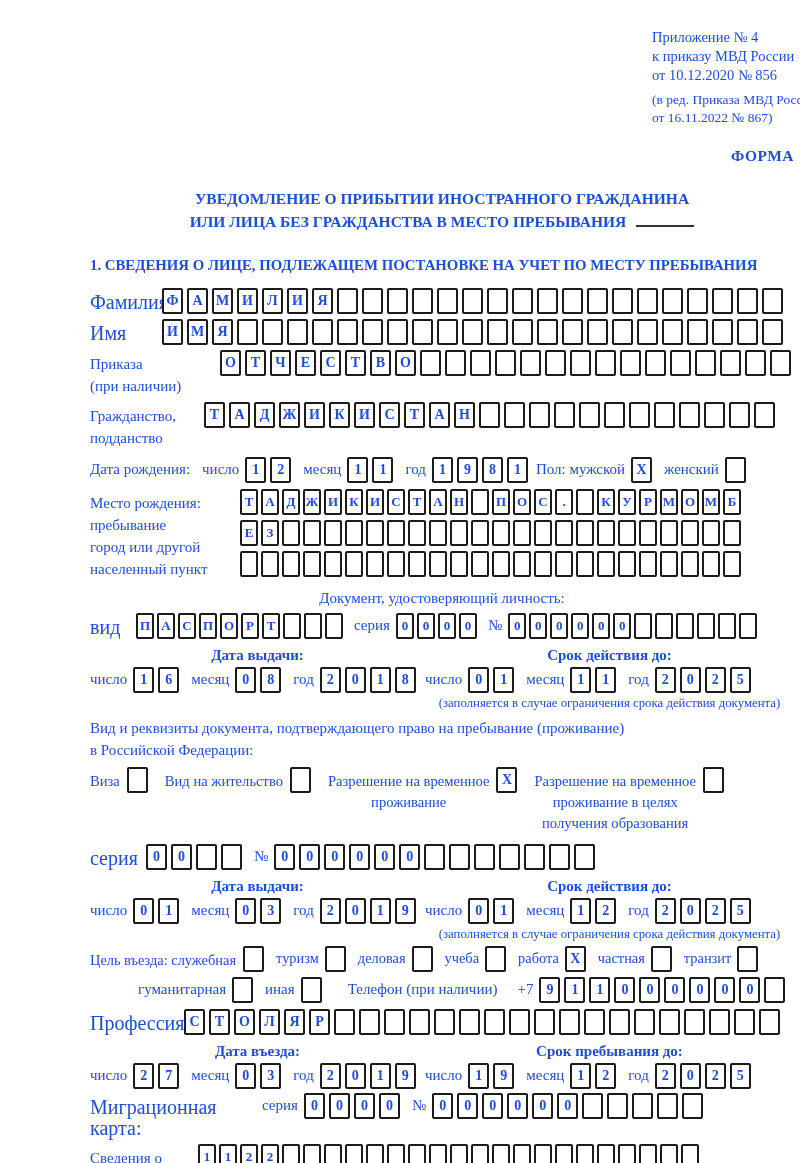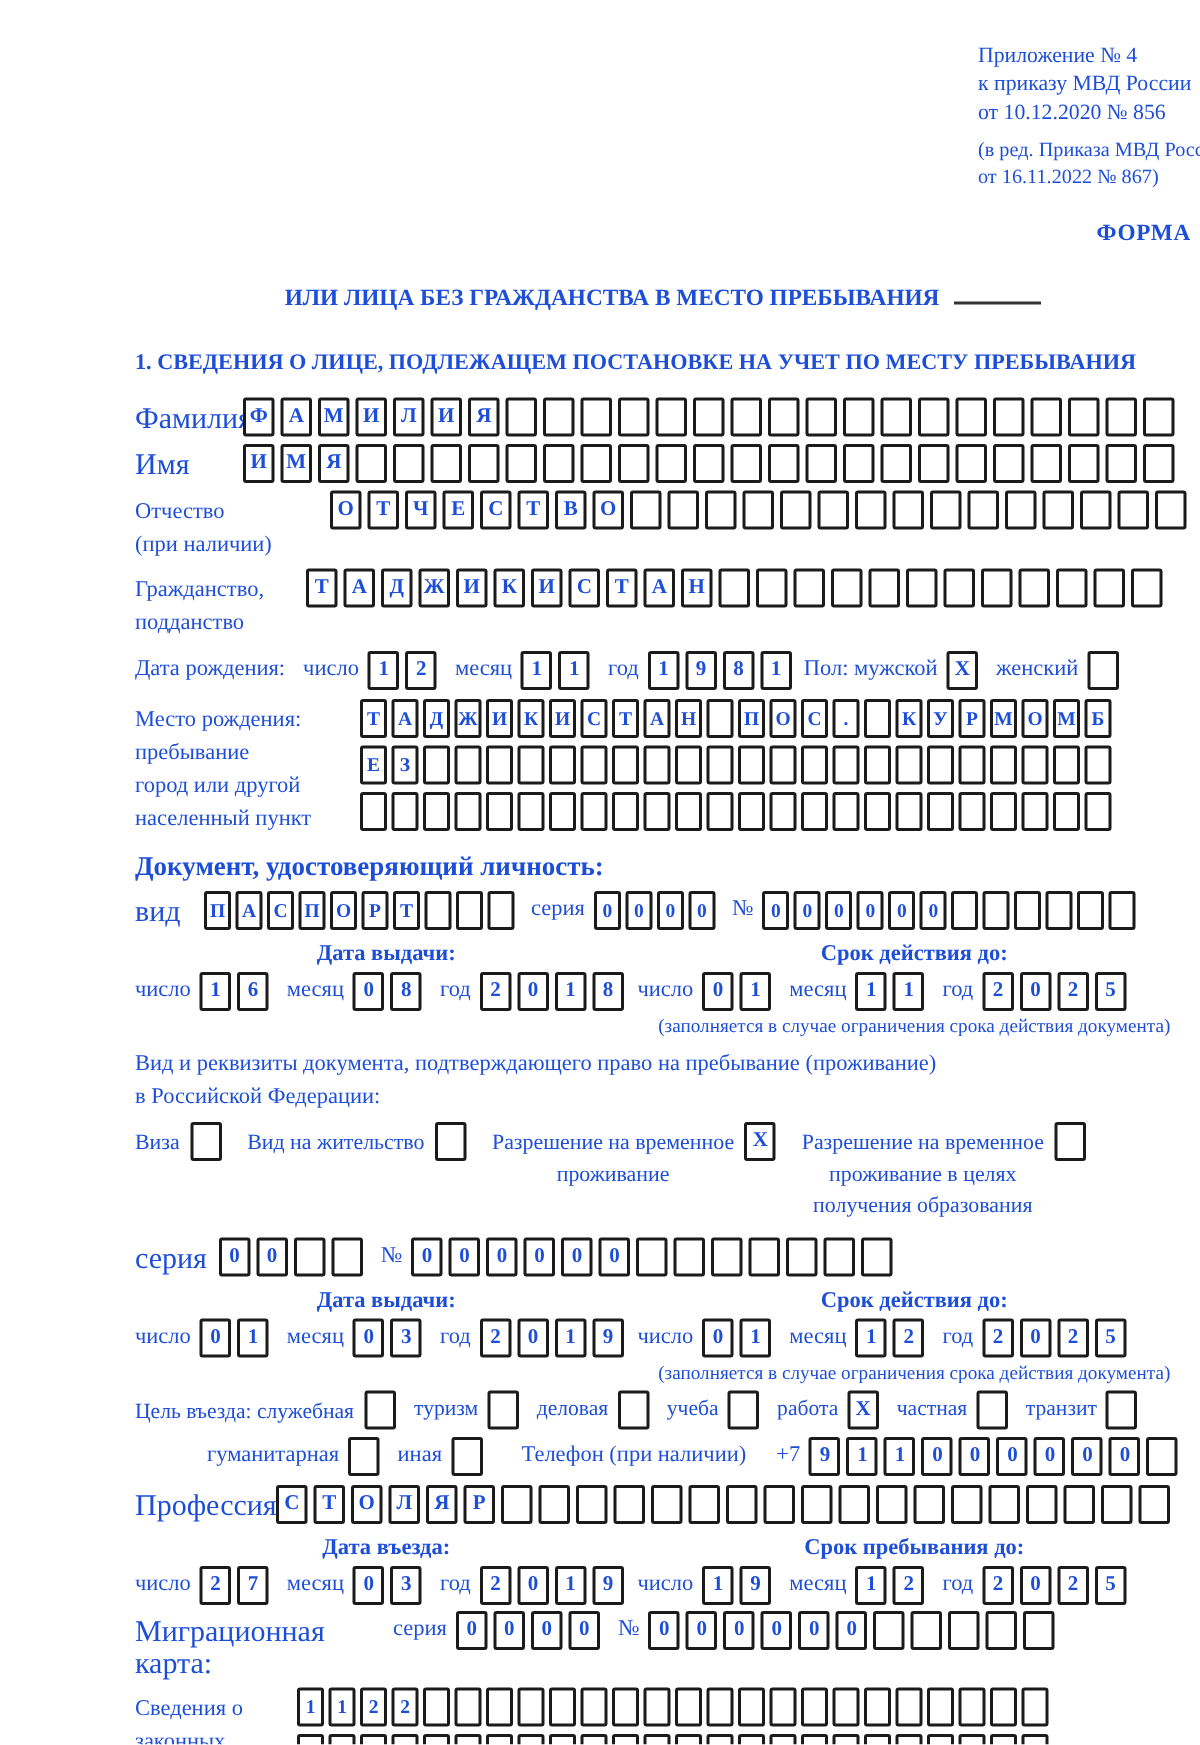--- a/index.html
+++ b/index.html
@@ -33,21 +33,21 @@
   .mid { padding-top:4px; font-size:15px; margin-right:6px; }
   .mid.l { margin-left:8px; }
   
   .dates-wrap { display:flex; margin-top:8px; margin-bottom:2px; }
   .dcol { display:flex; flex-direction:column; }
   .dcol.left { width:335px; }
   .dcol.right { flex:1 1 auto; }
   .dhead { text-align:center; font-size:15px; font-weight:bold; margin-bottom:3px; }
   .dline { display:flex; align-items:flex-start; }
   .note { font-size:12.8px; margin-top:3px; text-align:center; }
-  .center-bold { text-align:left; font-weight:bold; font-size:18px; margin:10px 0 6px 0; }
+  .center-bold { text-align:center; font-weight:normal; font-size:15px; margin:10px 0 6px 0; }
   .plain { font-size:15px; line-height:22px; }
   
   .chkstrip { display:flex; align-items:flex-start; margin-top:6px; margin-bottom:10px; }
   .chkitem { display:flex; align-items:flex-start; margin-right:13px; }
   .chkitem .txt { font-size:14.6px; line-height:21px; padding-top:4px; margin-right:7px; }
   .chkitem .txt.center { text-align:center; }
   .purpose .flabel, .purpose .mid { font-size:14.4px; }
 </style>
 </head>
 <body>
@@ -60,20 +60,21 @@
     <div>от 10.12.2020 № 856</div>
     <div class="sub">
       <div>(в ред. Приказа МВД России</div>
       <div>от 16.11.2022 № 867)</div>
     </div>
   </div>
 
   <div class="forma">ФОРМА</div>
 
   <div class="title">
+    <div>УВЕДОМЛЕНИЕ О ПРИБЫТИИ ИНОСТРАННОГО ГРАЖДАНИНА</div>
     <div><span>ИЛИ ЛИЦА БЕЗ ГРАЖДАНСТВА В МЕСТО ПРЕБЫВАНИЯ</span><span class="blank-line"></span></div>
   </div>
 
   <div class="sec-head">1. СВЕДЕНИЯ О ЛИЦЕ, ПОДЛЕЖАЩЕМ ПОСТАНОВКЕ НА УЧЕТ ПО МЕСТУ ПРЕБЫВАНИЯ</div>
 
   <div class="row">
     <span class="flabel" style="width:72px">Фамилия</span>
     <span class="boxrow">
         <span class="cell">Ф</span>
         <span class="cell">А</span>
@@ -129,21 +130,21 @@
         <span class="cell"></span>
         <span class="cell"></span>
         <span class="cell"></span>
         <span class="cell"></span>
         <span class="cell"></span>
       </span>
   </div>
 
   <div class="row">
     <span class="lblcol" style="width:130px">
-      <span style="display:block">Отчество</span>
+      <span style="display:block">Приказа</span>
       <span style="display:block">(при наличии)</span>
     </span>
     <span class="boxrow">
         <span class="cell">О</span>
         <span class="cell">Т</span>
         <span class="cell">Ч</span>
         <span class="cell">Е</span>
         <span class="cell">С</span>
         <span class="cell">Т</span>
         <span class="cell">В</span>

